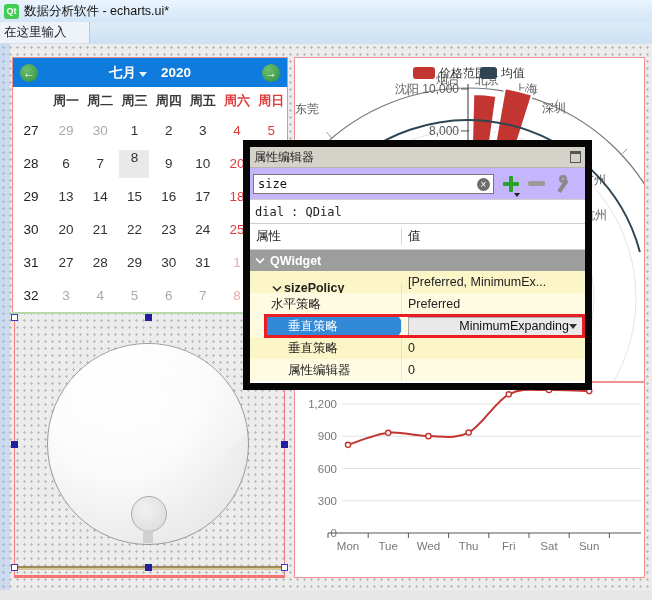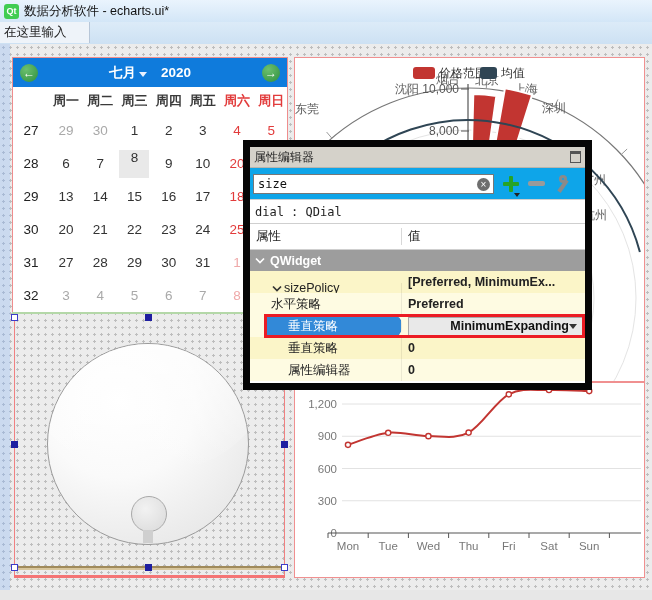--- a/index.html
+++ b/index.html
@@ -65,21 +65,21 @@
   
   .chart-widget{background:#fff;border:1px solid #f09090;box-sizing:border-box;overflow:hidden;}
   #chart1{left:294px;top:57px;width:351px;height:325px;}
   #chart2{left:294px;top:382px;width:351px;height:196px;}
   
   #popup{left:243px;top:140px;width:349px;height:250px;border:7px solid #060606;background:#fff;
          box-sizing:border-box;z-index:50;display:flex;flex-direction:column;}
   #pe-titlebar{height:20px;background:#d5d2ca;border-bottom:1px solid #b8b5ad;display:flex;
                align-items:center;justify-content:space-between;padding:0 4px;font-size:12px;color:#222;}
   #float-icon{width:9px;height:8px;border:1px solid #555;border-top:3px solid #555;}
-  #pe-toolbar{height:31px;display:flex;align-items:center;gap:9px;padding:0 3px;background:#0ea5e9;}
+  #pe-toolbar{height:31px;display:flex;align-items:center;gap:9px;padding:0 3px;background:#c4b5fd;}
   #pe-search{width:241px;height:20px;border:1px solid #777;font-family:"DejaVu Sans Mono",monospace;
              font-size:12px;padding:0 18px 0 4px;box-sizing:border-box;color:#111;background:#fff;}
   #search-wrap{position:relative;}
   #clear-btn{position:absolute;right:4px;top:4px;width:13px;height:13px;border-radius:50%;background:#6e6e6e;
              color:#fff;font-size:10px;line-height:13px;text-align:center;}
   #plus-btn{position:relative;width:16px;height:16px;}
   #plus-btn .pv{position:absolute;left:6px;top:0;width:4px;height:16px;background:#27a327;border-radius:1px;}
   #plus-btn .ph{position:absolute;left:0;top:6px;width:16px;height:4px;background:#27a327;border-radius:1px;}
   #plus-tri{position:absolute;left:11px;top:17px;width:0;height:0;border-left:3.5px solid transparent;
             border-right:3.5px solid transparent;border-top:4px solid #222;}
@@ -89,25 +89,25 @@
   #wrench .whead{position:absolute;left:5px;top:0;width:8px;height:8px;border-radius:50%;border:3px solid #8a8a8a;
                  box-sizing:border-box;}
   #pe-object{height:23px;border-top:1px solid #cfcfcf;border-bottom:1px solid #cfcfcf;display:flex;
              align-items:center;padding-left:5px;font-family:"DejaVu Sans Mono",monospace;font-size:12px;}
   #pe-colhdr{height:25px;display:flex;align-items:center;border-bottom:1px solid #cfcfcf;font-size:12.5px;}
   #pe-colhdr .c1{width:152px;padding-left:6px;border-right:1px solid #d8d8d8;box-sizing:border-box;}
   #pe-colhdr .c2{padding-left:6px;}
   #pe-rows{flex:1;overflow:hidden;}
   .prow{display:flex;height:22px;align-items:stretch;font-size:12.5px;position:relative;}
   .prow .lcell{width:152px;display:flex;align-items:center;box-sizing:border-box;border-right:1px solid rgba(0,0,0,0.07);}
-  .prow .vcell{flex:1;display:flex;align-items:center;padding-left:6px;box-sizing:border-box;font-weight:bold;}
+  .prow .vcell{flex:1;display:flex;align-items:center;padding-left:6px;box-sizing:border-box;}
   .prow.group{height:21px;background:#9d9d9d;color:#fff;font-weight:bold;align-items:center;padding-left:5px;}
   .prow.group svg{margin-right:5px;}
   .bgA{background:#fbf5c8;} .bgB{background:#fefbe2;}
-  .prow.bold .lcell{font-weight:normal;margin-top:12px;}
+  .prow.bold .lcell{font-weight:bold;margin-top:12px;}
   .chev{display:inline-flex;width:14px;justify-content:center;}
   .prow.sel .lcell{background:linear-gradient(to right,transparent 14px,#3289d8 14px);color:#fff;}
   .prow.hl::after{content:'';position:absolute;left:14px;right:0;top:-1px;bottom:-1px;
                   border:3px solid #ec1c24;pointer-events:none;z-index:5;}
   .combo{height:19px;flex:1;margin-right:2px;background:#e9e9e9;border:1px solid #a9a9a9;display:flex;
          align-items:center;justify-content:flex-end;padding:0 5px;box-sizing:border-box;color:#111;}
   .combo-arrow{width:0;height:0;border-left:4px solid transparent;border-right:4px solid transparent;
                border-top:5px solid #333;}
   svg text{font-family:"Liberation Sans","DejaVu Sans",sans-serif;}
 </style>

